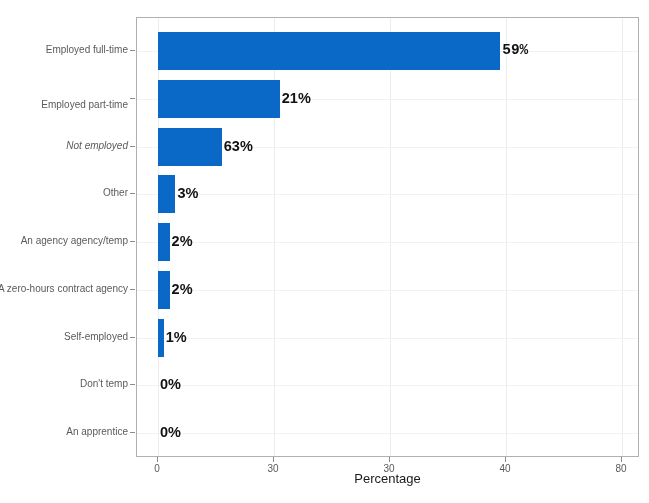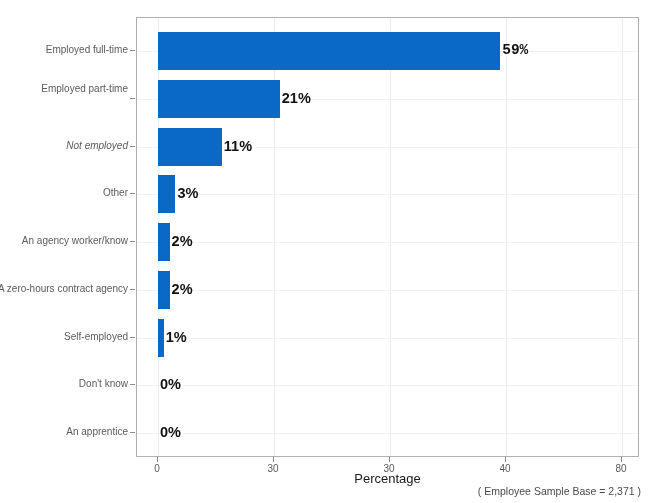--- a/index.html
+++ b/index.html
@@ -159,45 +159,45 @@
         <div class="bar" style="left: 21px; width: 63.8px; top: 109.5px;"></div>
         <div class="bar" style="left: 21px; width: 17.4px; top: 157.25px;"></div>
         <div class="bar" style="left: 21px; width: 11.6px; top: 205px;"></div>
         <div class="bar" style="left: 21px; width: 11.6px; top: 252.75px;"></div>
         <div class="bar" style="left: 21px; width: 5.8px; top: 300.5px;"></div>
       </div>
   </div>
 
   <div id="y-axis-labels">
       <div class="cat-label" style="top: 28px;">Employed full-time</div>
-      <div class="cat-label" style="top: 67px; margin-left: 15px;">Employed part-time</div>
+      <div class="cat-label" style="top: 83px; margin-left: 15px;">Employed part-time</div>
       <div class="cat-label" style="top: 123.5px; font-style: italic;">Not employed</div>
       <div class="cat-label" style="top: 171.25px;">Other</div>
-      <div class="cat-label" style="top: 219px;">An agency worker/know</div>
+      <div class="cat-label" style="top: 219px;">An agency agency/temp</div>
       <div class="cat-label" style="top: 266.75px;">A zero-hours contract agency</div>
       <div class="cat-label" style="top: 314.5px;">Self-employed</div>
-      <div class="cat-label" style="top: 362.25px;">Don't know</div>
+      <div class="cat-label" style="top: 362.25px;">Don't temp</div>
       <div class="cat-label" style="top: 410px;">An apprentice</div>
     </div>
   <div id="y-axis-ticks">
       <div class="y-tick" style="top: 50px; position: absolute;"></div>
       <div class="y-tick" style="top: 97.75px; position: absolute;"></div>
       <div class="y-tick" style="top: 145.5px; position: absolute;"></div>
       <div class="y-tick" style="top: 193.25px; position: absolute;"></div>
       <div class="y-tick" style="top: 241px; position: absolute;"></div>
       <div class="y-tick" style="top: 288.75px; position: absolute;"></div>
       <div class="y-tick" style="top: 336.5px; position: absolute;"></div>
       <div class="y-tick" style="top: 384.25px; position: absolute;"></div>
       <div class="y-tick" style="top: 432px; position: absolute;"></div>
     </div>
 
   <div id="value-labels">
       <div class="value-label" style="left: 502.2px; top: 43px; font-family: Liberation Mono, monospace;">59%</div>
       <div class="value-label" style="left: 281.8px; top: 90.75px;">21%</div>
-      <div class="value-label" style="left: 223.8px; top: 138.5px;">11%</div>
+      <div class="value-label" style="left: 223.8px; top: 138.5px;">63%</div>
       <div class="value-label" style="left: 177.4px; top: 186.25px;">3%</div>
       <div class="value-label" style="left: 171.6px; top: 234px;">2%</div>
       <div class="value-label" style="left: 171.6px; top: 281.75px;">2%</div>
       <div class="value-label" style="left: 165.8px; top: 329.5px;">1%</div>
       <div class="value-label" style="left: 160px; top: 377.25px;">0%</div>
       <div class="value-label" style="left: 160px; top: 425px;">0%</div>
     </div>
 
   <div id="x-axis-ticks">
       <div class="x-tick" style="left: 157px;"></div>
@@ -211,15 +211,14 @@
       <div class="x-tick-label" style="left: 273px;">30</div>
       <div class="x-tick-label" style="left: 389px;">30</div>
       <div class="x-tick-label" style="left: 505px;">40</div>
       <div class="x-tick-label" style="left: 621px; text-align: center;">80</div>
     </div>
 
   <div id="x-axis-title" style="left: 136px; width: 503px;">
     <span id="x-axis-title-inner" style="margin-left: 0px;">Percentage</span>
   </div>
 
-  <div id="footer-note">( Employee Sample Base =  2,371 )</div>
 
 </div>
 
 </body></html>

